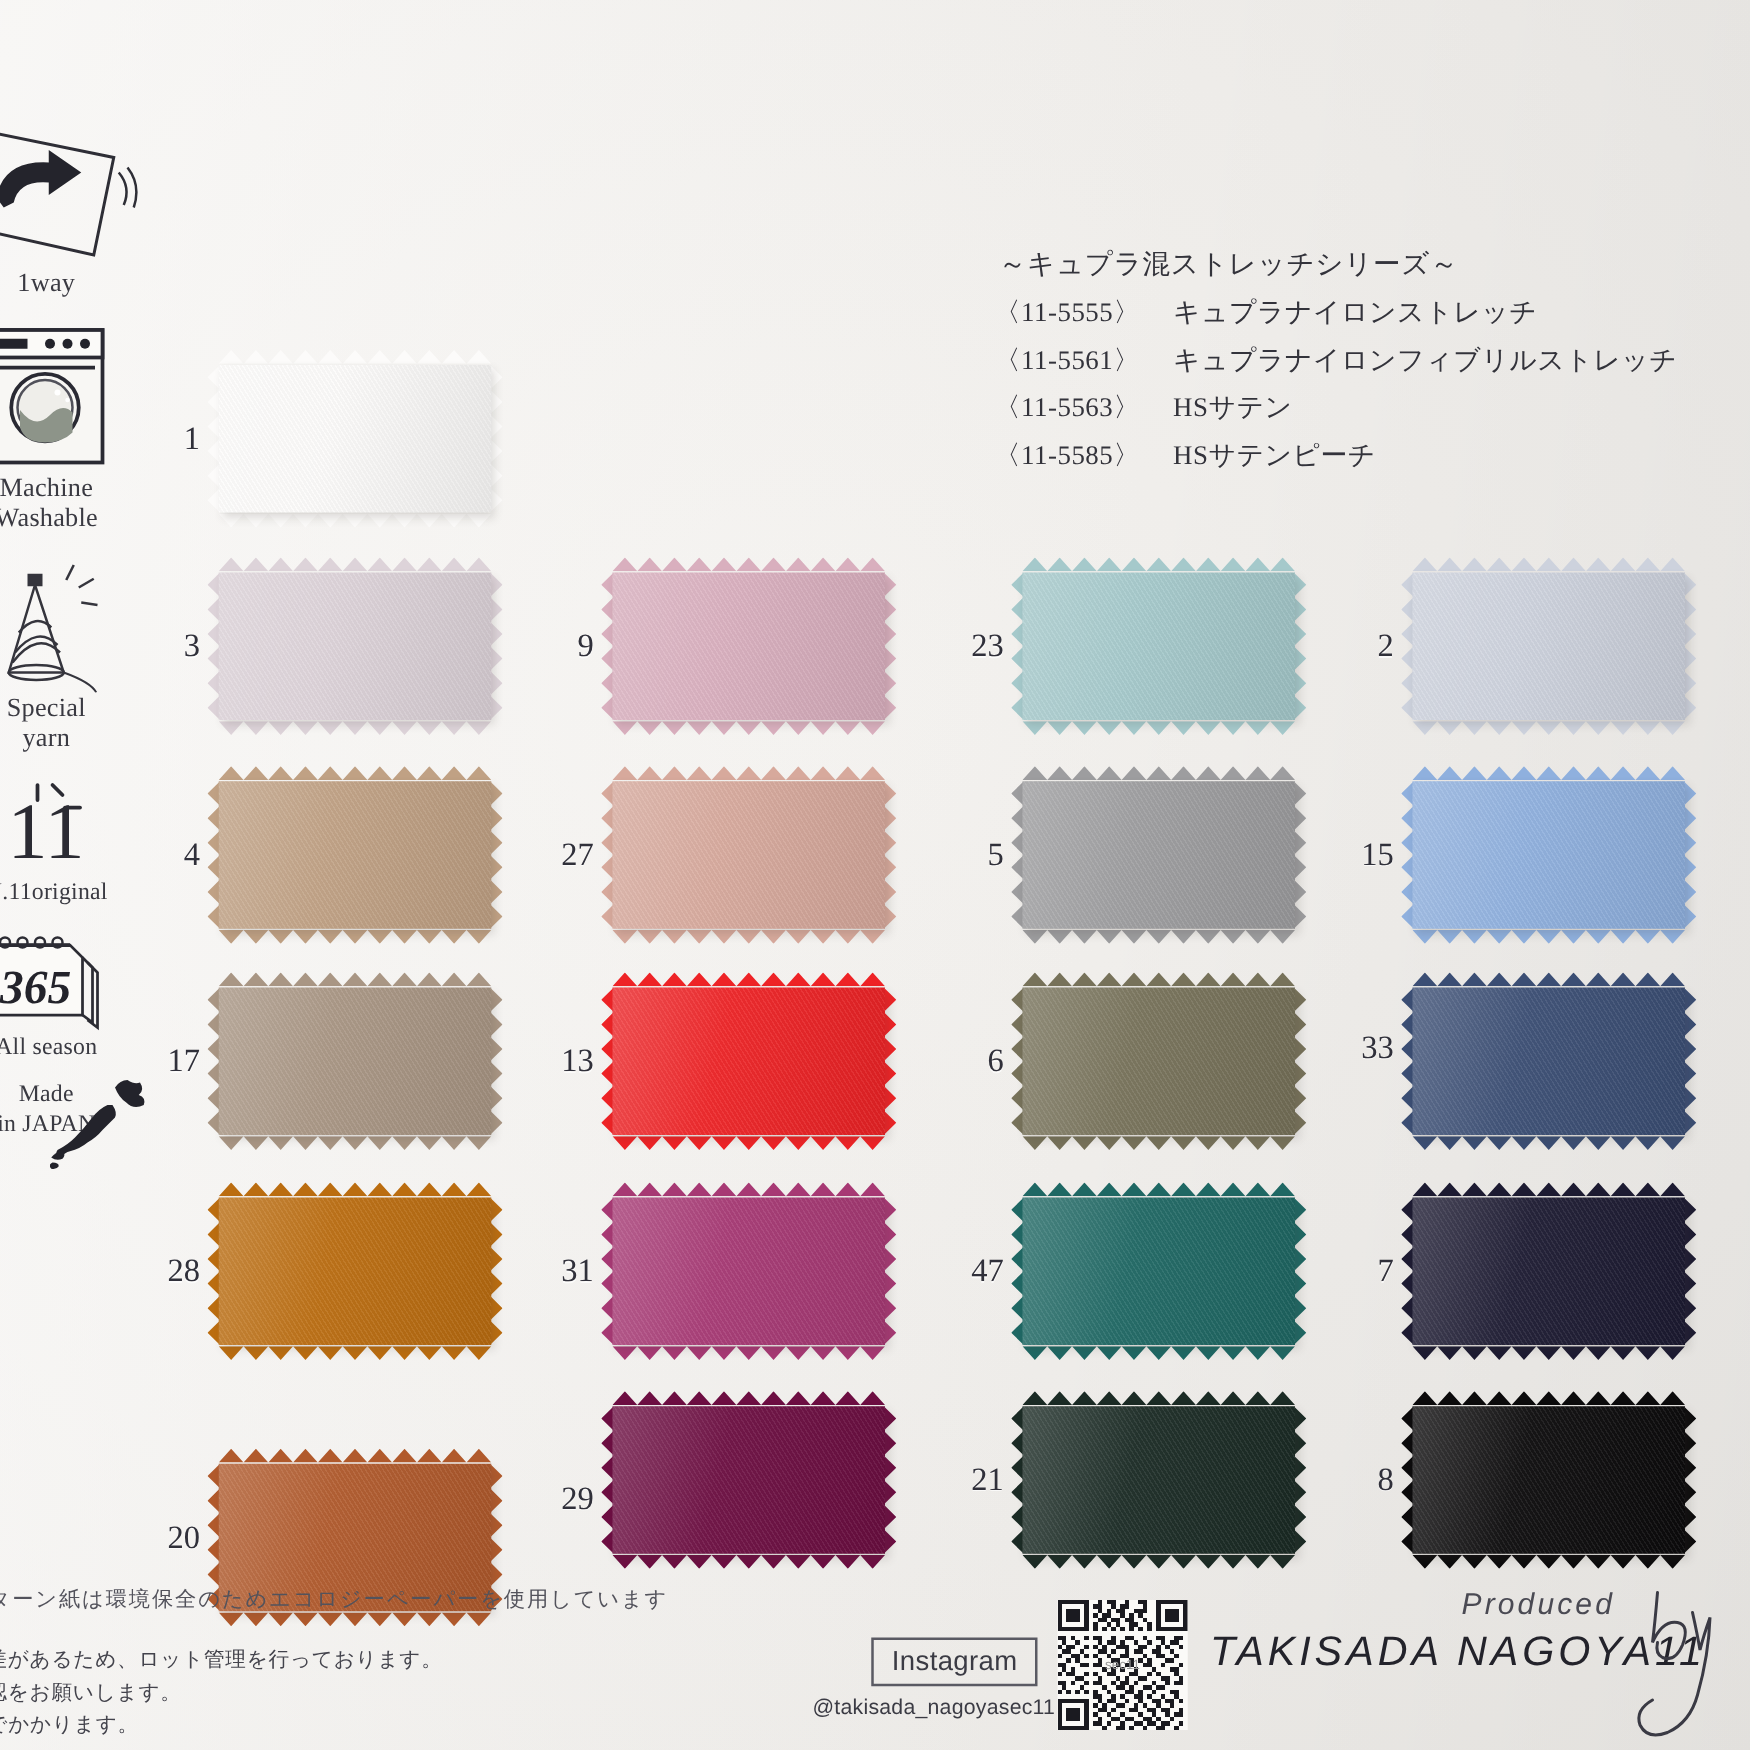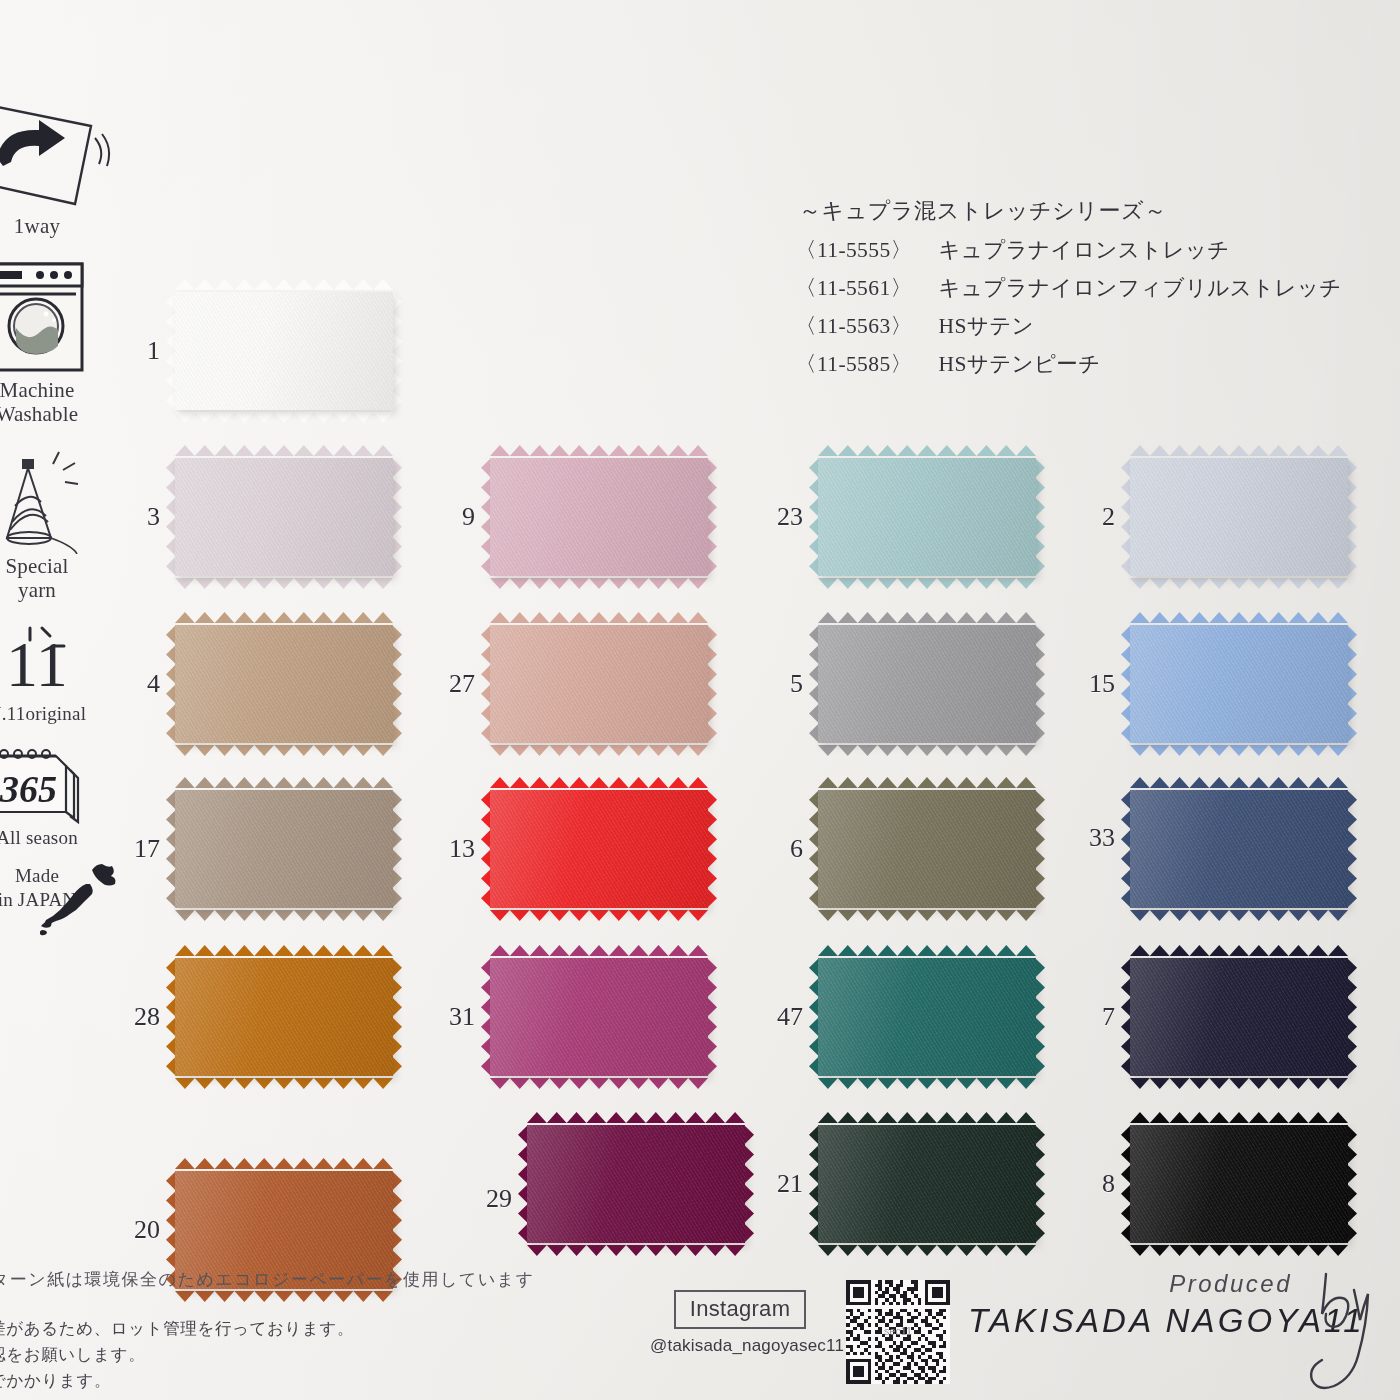--- a/index.html
+++ b/index.html
@@ -89,21 +89,21 @@
     font-family:"Liberation Sans", sans-serif;
     font-size:17px;letter-spacing:1.5px;color:#53535c;margin-bottom:24px;white-space:nowrap;
   }
   #notes .n2 div{
     font-family:"Liberation Sans", sans-serif;
     font-size:16.5px;letter-spacing:.6px;color:#43434c;line-height:26px;white-space:nowrap;
   }
 
   
   #brand{position:absolute;left:650px;top:1262px;width:750px;height:138px;}
-  #insta{position:absolute;left:0px;top:28px;width:180px;text-align:center;}
+  #insta{position:absolute;left:0px;top:48px;width:180px;text-align:right;}
   #insta .box{
     display:inline-block;border:2px solid #5a5a63;padding:4px 14px 5px;
     font-family:"Liberation Sans", sans-serif;font-size:22px;color:#3b3b44;letter-spacing:.3px;
   }
   #insta .handle{
     margin-top:7px;font-family:"Liberation Sans", sans-serif;
     font-size:17px;color:#3b3b44;letter-spacing:.2px;white-space:nowrap;
   }
   #qr{position:absolute;left:196px;top:18px;width:104px;height:104px;background:#fbfaf8;}
   #logo{position:absolute;left:318px;top:8px;width:420px;font-style:italic;}
@@ -633,21 +633,21 @@
           </svg></div>
         <div class="teeth-r right"><svg width="10" height="118" viewBox="0 0 10 118" preserveAspectRatio="none">
               <path d="M0 0 L10 9.833333333333334 L0 19.666666666666668 L10 29.5 L0 39.333333333333336 L10 49.16666666666667 L0 59 L10 68.83333333333334 L0 78.66666666666667 L10 88.5 L0 98.33333333333334 L10 108.16666666666667 L0 118 Z" fill="#b15a2c"></path>
           </svg></div>
         <div class="swatch" style="background: rgb(177, 90, 44);">
           <div class="weave"></div>
           <div class="sheen"></div>
         </div>
       </div>
     </div>
-    <div class="cell" style="left: 490px; top: 1125px; width: 218px; height: 148px; margin-left: 37px;">
+    <div class="cell" style="left: 490px; top: 1125px; width: 218px; height: 148px;">
       <div class="num">29</div>
       <div class="sw-wrap" style="width: 218px; height: 118px;">
         <div class="teeth top" style="transform: scaleY(-1);"><svg width="218" height="11" viewBox="0 0 218 11" preserveAspectRatio="none">
               <path d="M0 0 L9.909090909090908 11 L19.818181818181817 0 L29.727272727272727 11 L39.63636363636363 0 L49.54545454545454 11 L59.45454545454545 0 L69.36363636363636 11 L79.27272727272727 0 L89.18181818181817 11 L99.09090909090908 0 L108.99999999999999 11 L118.9090909090909 0 L128.8181818181818 11 L138.72727272727272 0 L148.63636363636363 11 L158.54545454545453 0 L168.45454545454544 11 L178.36363636363635 0 L188.27272727272725 11 L198.18181818181816 0 L208.09090909090907 11 L217.99999999999997 0 Z" fill="#6d0e42"></path>
           </svg></div>
         <div class="teeth bot"><svg width="218" height="11" viewBox="0 0 218 11" preserveAspectRatio="none">
               <path d="M0 0 L9.909090909090908 11 L19.818181818181817 0 L29.727272727272727 11 L39.63636363636363 0 L49.54545454545454 11 L59.45454545454545 0 L69.36363636363636 11 L79.27272727272727 0 L89.18181818181817 11 L99.09090909090908 0 L108.99999999999999 11 L118.9090909090909 0 L128.8181818181818 11 L138.72727272727272 0 L148.63636363636363 11 L158.54545454545453 0 L168.45454545454544 11 L178.36363636363635 0 L188.27272727272725 11 L198.18181818181816 0 L208.09090909090907 11 L217.99999999999997 0 Z" fill="#6d0e42"></path>
           </svg></div>
         <div class="teeth-r left" style="transform: scaleX(-1);"><svg width="10" height="118" viewBox="0 0 10 118" preserveAspectRatio="none">
               <path d="M0 0 L10 9.833333333333334 L0 19.666666666666668 L10 29.5 L0 39.333333333333336 L10 49.16666666666667 L0 59 L10 68.83333333333334 L0 78.66666666666667 L10 88.5 L0 98.33333333333334 L10 108.16666666666667 L0 118 Z" fill="#6d0e42"></path>

